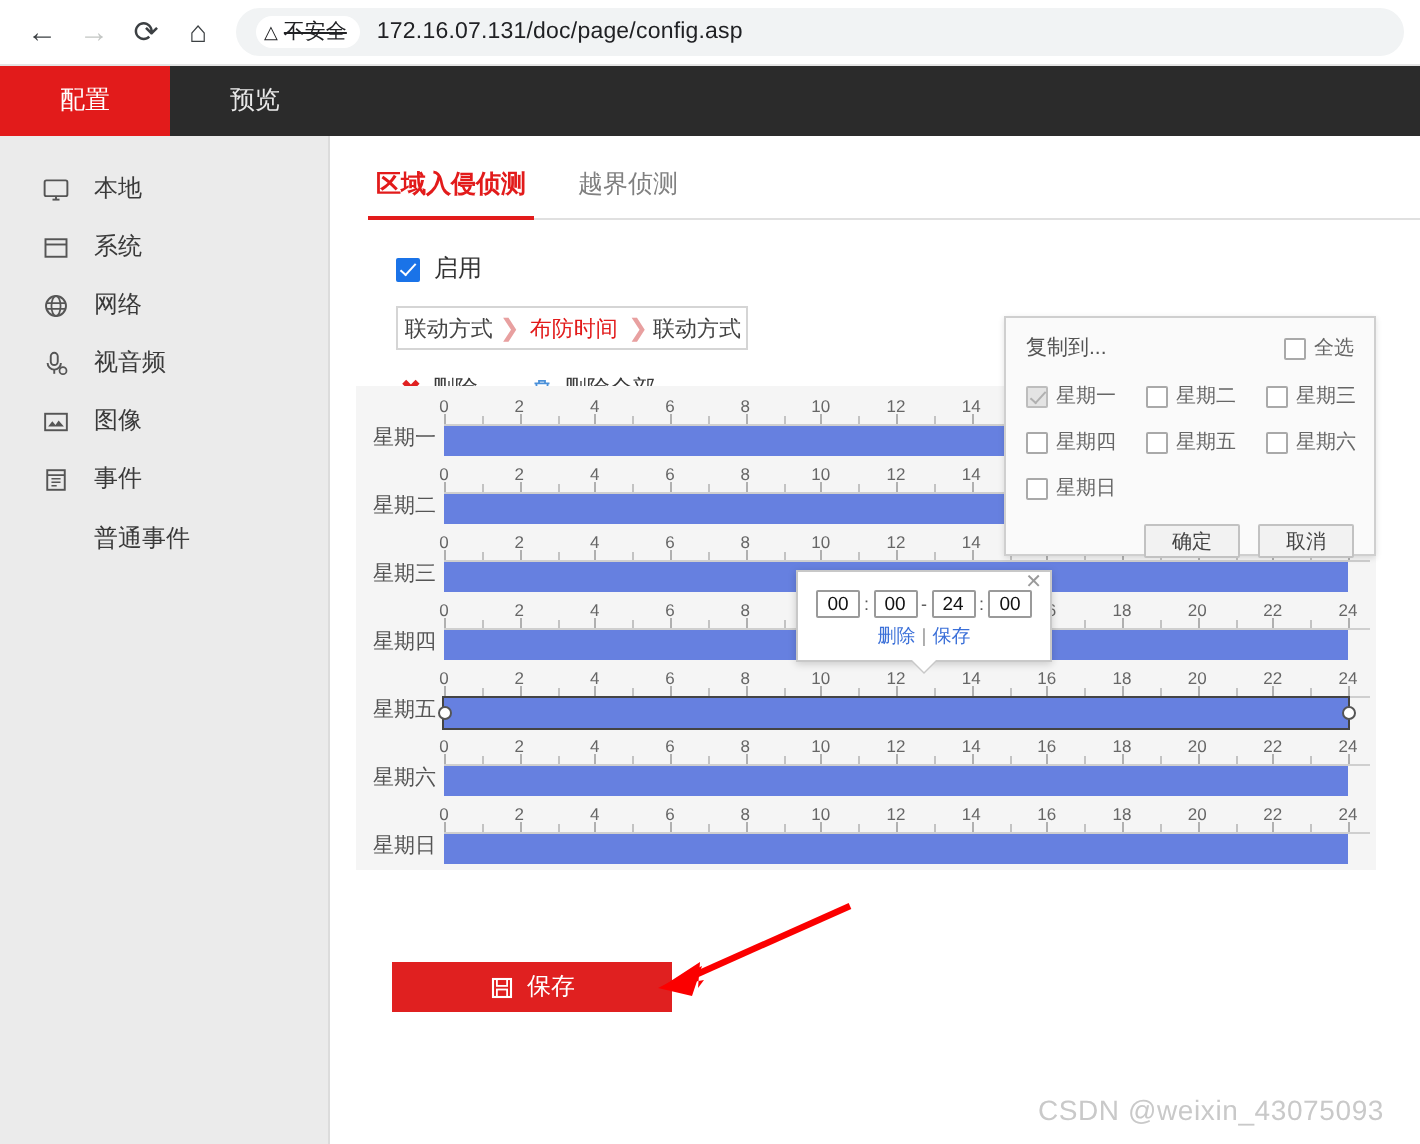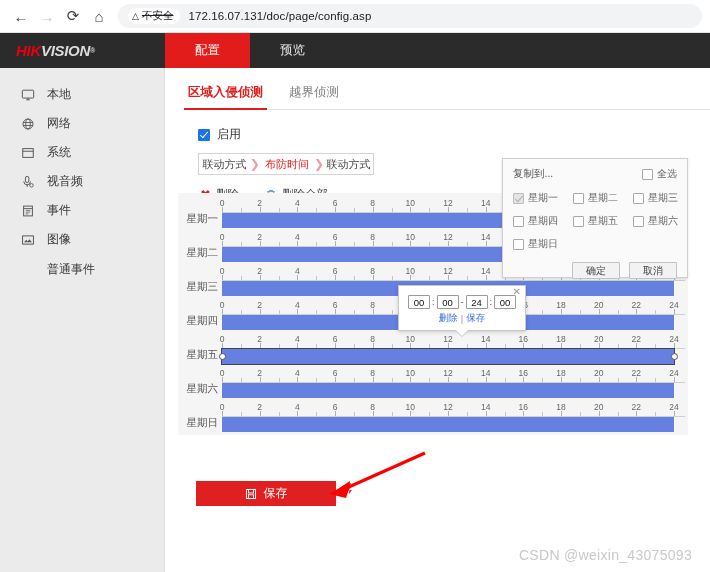--- a/index.html
+++ b/index.html
@@ -318,88 +318,83 @@
   <div class="omnibox">
     <span class="notsecure">
       <span class="warn-tri">△</span>
       <span class="nsec-label">不安全</span>
     </span>
     <span class="url-text">172.16.07.131/doc/page/config.asp</span>
   </div>
 </div>
 
 <div class="topnav">
-  <div class="logo">
-    <span class="hik">HIK</span>
-      <span class="vision">VISION</span>
-      <span class="reg">®</span>
-  </div>
   <div class="topnav-item active">配置</div>
   <div class="topnav-item">预览</div>
 </div>
 
 <div class="sidebar">
   <div class="side-item">
     <span class="side-icon">
       <svg width="14" height="14" viewBox="0 0 16 16">
           <rect x="1.5" y="2.5" width="13" height="9" rx="1" fill="none" stroke="#555" stroke-width="1.1"></rect>
           <path d="M6 13.5h4" stroke="#555" stroke-width="1.1"></path>
           <path d="M8 11.5v2" stroke="#555" stroke-width="1.1"></path>
         </svg>
     </span>
     <span>本地</span>
   </div>
   <div class="side-item">
     <span class="side-icon">
       <svg width="14" height="14" viewBox="0 0 16 16">
+          <rect x="2" y="3" width="12" height="10" fill="none" stroke="#555" stroke-width="1.1"></rect>
+          <path d="M2 6h12" stroke="#555" stroke-width="1.1"></path>
+        </svg>
+    </span>
+    <span>系统</span>
+  </div>
+  <div class="side-item">
+    <span class="side-icon">
+      <svg width="14" height="14" viewBox="0 0 16 16">
           <circle cx="8" cy="8" r="5.7" fill="none" stroke="#555" stroke-width="1.1"></circle>
           <ellipse cx="8" cy="8" rx="2.6" ry="5.7" fill="none" stroke="#555" stroke-width="1"></ellipse>
           <path d="M2.6 6.3h10.8M2.6 9.7h10.8" stroke="#555" stroke-width="1"></path>
         </svg>
     </span>
     <span>网络</span>
-  </div>
-  <div class="side-item">
-    <span class="side-icon">
-      <svg width="14" height="14" viewBox="0 0 16 16">
-          <rect x="2" y="3" width="12" height="10" fill="none" stroke="#555" stroke-width="1.1"></rect>
-          <path d="M2 6h12" stroke="#555" stroke-width="1.1"></path>
-        </svg>
-    </span>
-    <span>系统</span>
   </div>
   <div class="side-item">
     <span class="side-icon">
       <svg width="14" height="14" viewBox="0 0 16 16">
           <rect x="5" y="1.6" width="4" height="7" rx="2" fill="none" stroke="#555" stroke-width="1.1"></rect>
           <path d="M3.2 7.4a3.8 3.8 0 0 0 7.6 0" fill="none" stroke="#555" stroke-width="1.1"></path>
           <path d="M7 11v2.6" stroke="#555" stroke-width="1.1"></path>
           <circle cx="12" cy="11.8" r="2" fill="none" stroke="#555" stroke-width="1"></circle>
         </svg>
     </span>
     <span>视音频</span>
   </div>
   <div class="side-item">
     <span class="side-icon">
       <svg width="14" height="14" viewBox="0 0 16 16">
+          <rect x="1.8" y="3.3" width="12.4" height="9.4" fill="none" stroke="#555" stroke-width="1.1"></rect>
+          <path d="M3.5 10.6l2.4-3 1.8 2.1 1.8-2.6 3 3.5z" fill="#555"></path>
+        </svg>
+    </span>
+    <span>图像</span>
+  </div>
+  <div class="side-item">
+    <span class="side-icon">
+      <svg width="14" height="14" viewBox="0 0 16 16">
           <rect x="3" y="2.4" width="10" height="11.2" fill="none" stroke="#555" stroke-width="1.1"></rect>
           <path d="M3 5.2h10" stroke="#555" stroke-width="1"></path>
           <path d="M5.4 7.3h5.2M5.4 9.3h5.2M5.4 11.3h3" stroke="#555" stroke-width="0.9"></path>
         </svg>
     </span>
     <span>事件</span>
-  </div>
-  <div class="side-item">
-    <span class="side-icon">
-      <svg width="14" height="14" viewBox="0 0 16 16">
-          <rect x="1.8" y="3.3" width="12.4" height="9.4" fill="none" stroke="#555" stroke-width="1.1"></rect>
-          <path d="M3.5 10.6l2.4-3 1.8 2.1 1.8-2.6 3 3.5z" fill="#555"></path>
-        </svg>
-    </span>
-    <span>图像</span>
   </div>
 
   <div class="side-sub">
     <span>普通事件</span>
   </div>
 
 </div>
 
 <div class="main">
 

